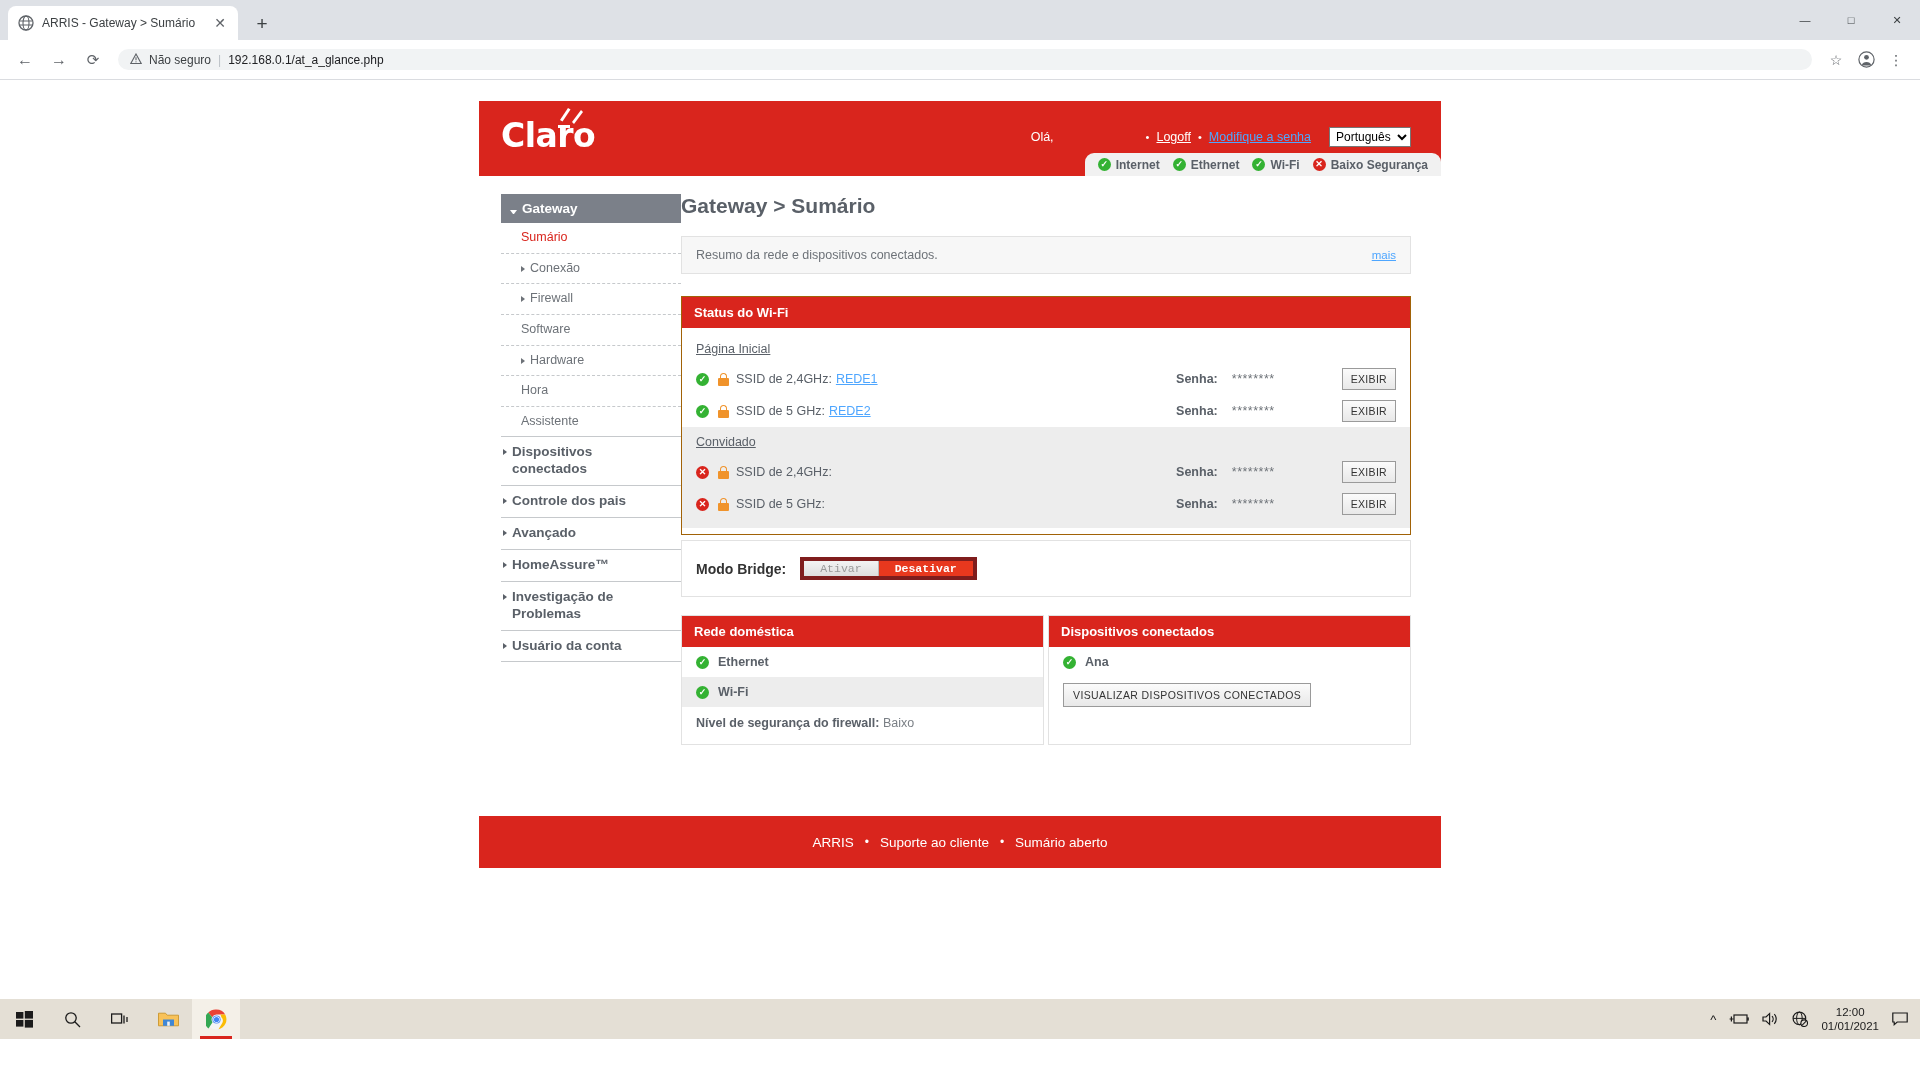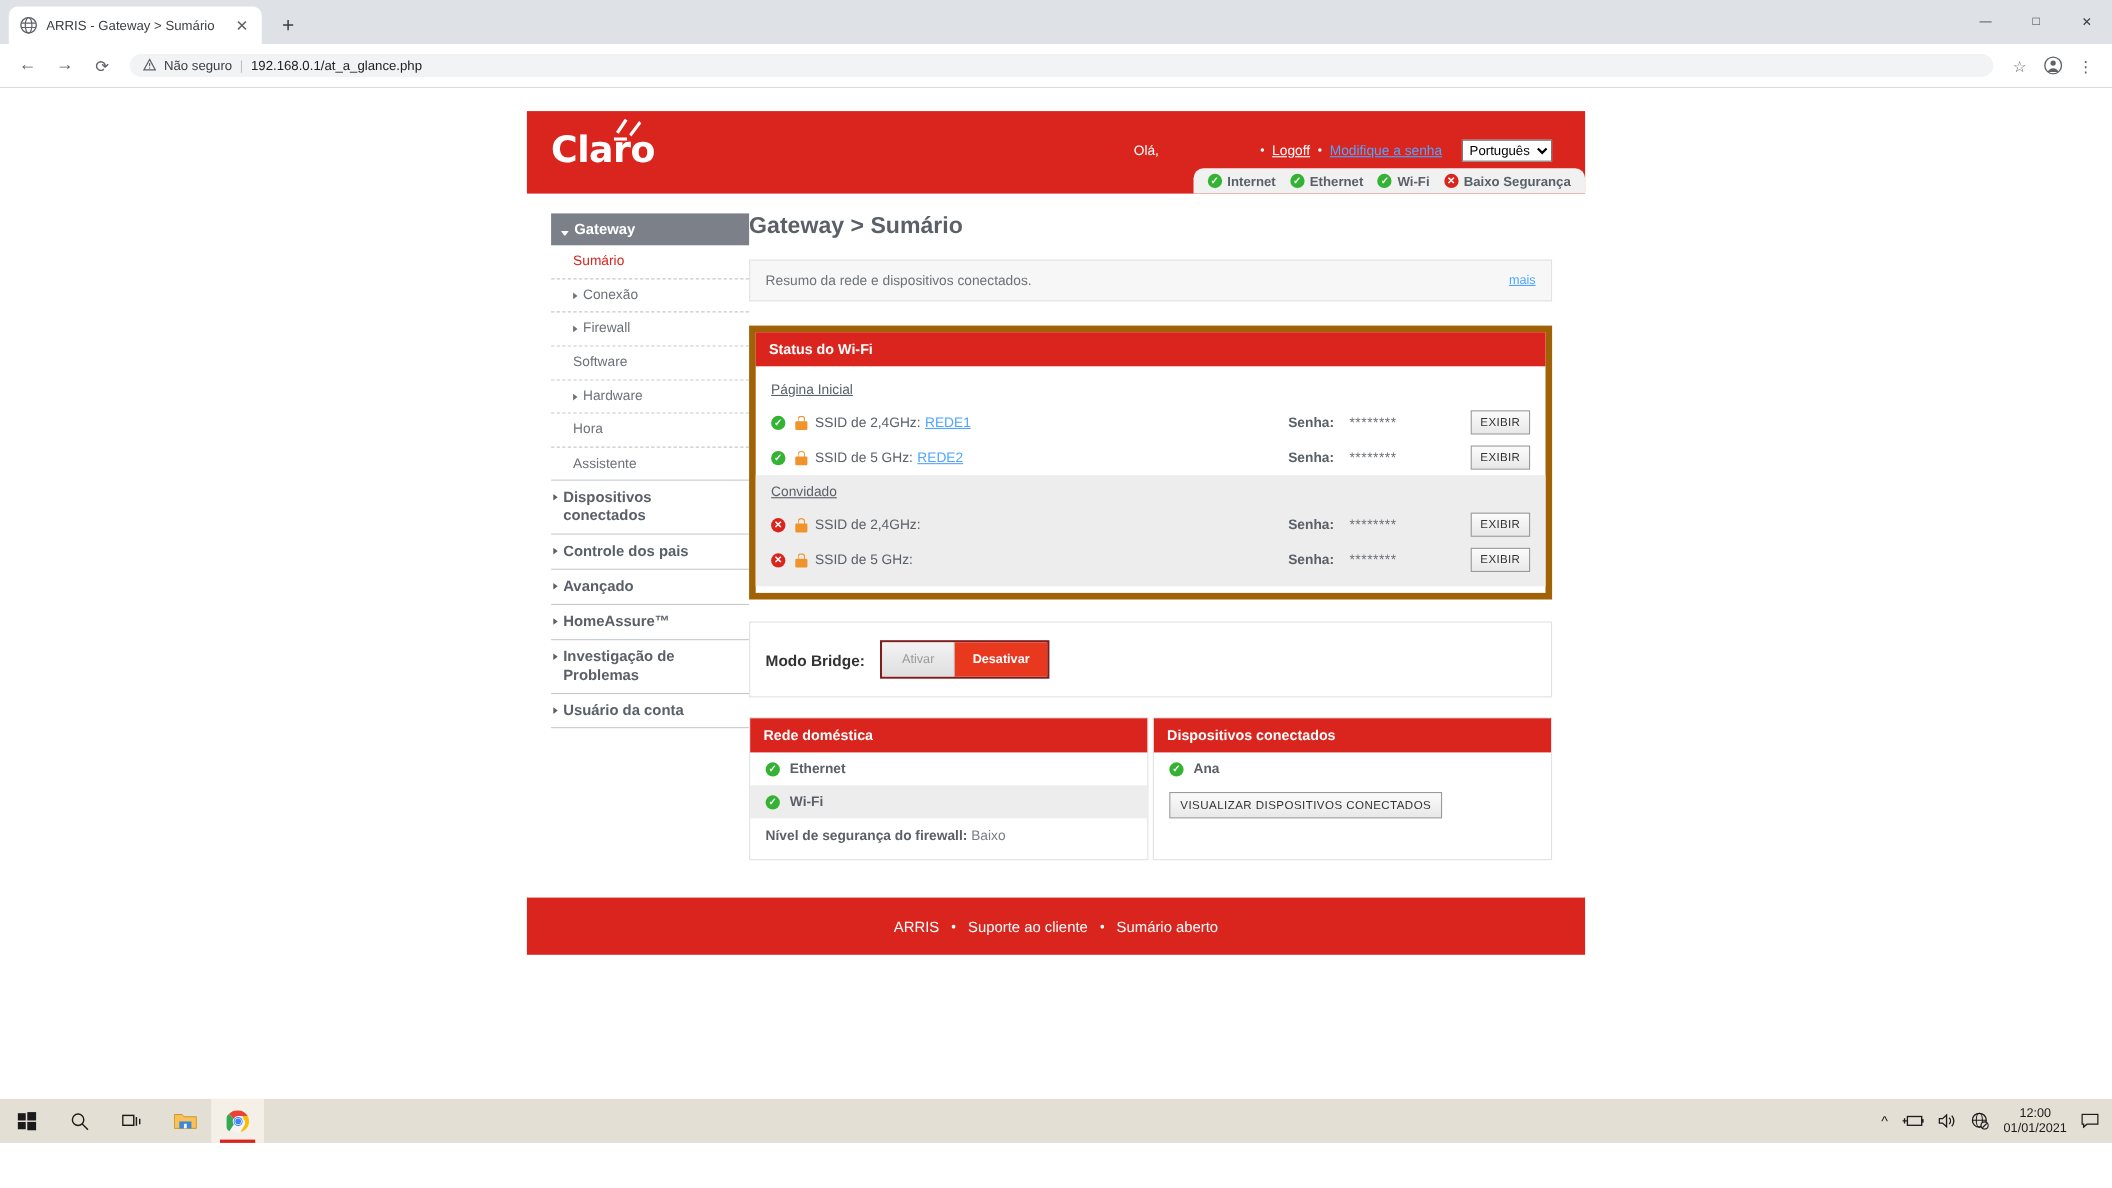--- a/index.html
+++ b/index.html
@@ -243,21 +243,21 @@
     background: #f7f7f7;
     border: 1px solid #e2e2e2;
     padding: 11px 14px;
     display: flex;
     align-items: center;
     margin-bottom: 22px;
   }
   .summary-text { font-size: 12.5px; color: #6d7278; }
   .summary-more { margin-left: auto; font-size: 11.5px; color: #4ea6ff; text-decoration: underline; }
 
-  .panel { border: 6px solid #a16207; background: #ffffff; margin-bottom: 20px; }
+  .panel { border: 1px solid #a16207; background: #ffffff; margin-bottom: 5px; }
   .panel-head {
     background: #d9251d;
     color: #ffffff;
     font-size: 13px;
     font-weight: bold;
     padding: 8px 12px;
   }
   .panel-body { padding: 8px 0 6px 0; }
 
   .grp-label {
@@ -310,22 +310,23 @@
     border: 1px solid #e2e2e2;
     background: #ffffff;
     padding: 16px 14px;
     display: flex;
     align-items: center;
     margin-bottom: 18px;
   }
   .bridge-label { font-size: 14px; font-weight: bold; color: #333; margin-right: 14px; }
   .toggle {
     display: flex;
-    border: 2px solid #7f1d1d;
-    height: 35px;
+    border: 4px solid #7f1d1d;
+    height: 23px;
+    font-family: Liberation Mono, monospace;
   }
   .toggle-opt {
     font-size: 11.5px;
     display: flex; align-items: center; justify-content: center;
     padding: 0 16px;
     font-weight: bold;
   }
   .toggle-opt.off {
     background: linear-gradient(#f3f3f3, #dedede);
     color: #9a9a9a;

